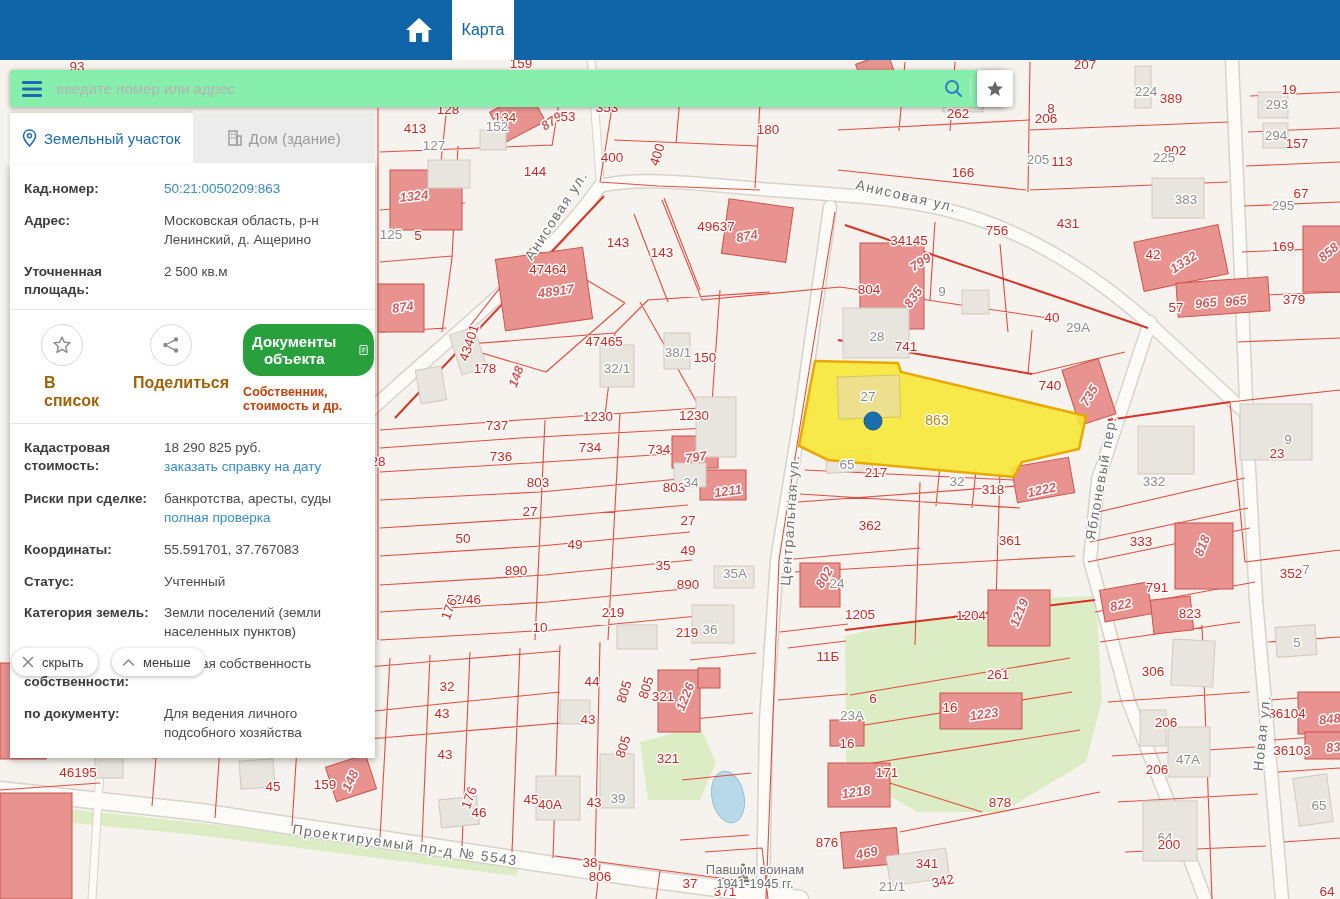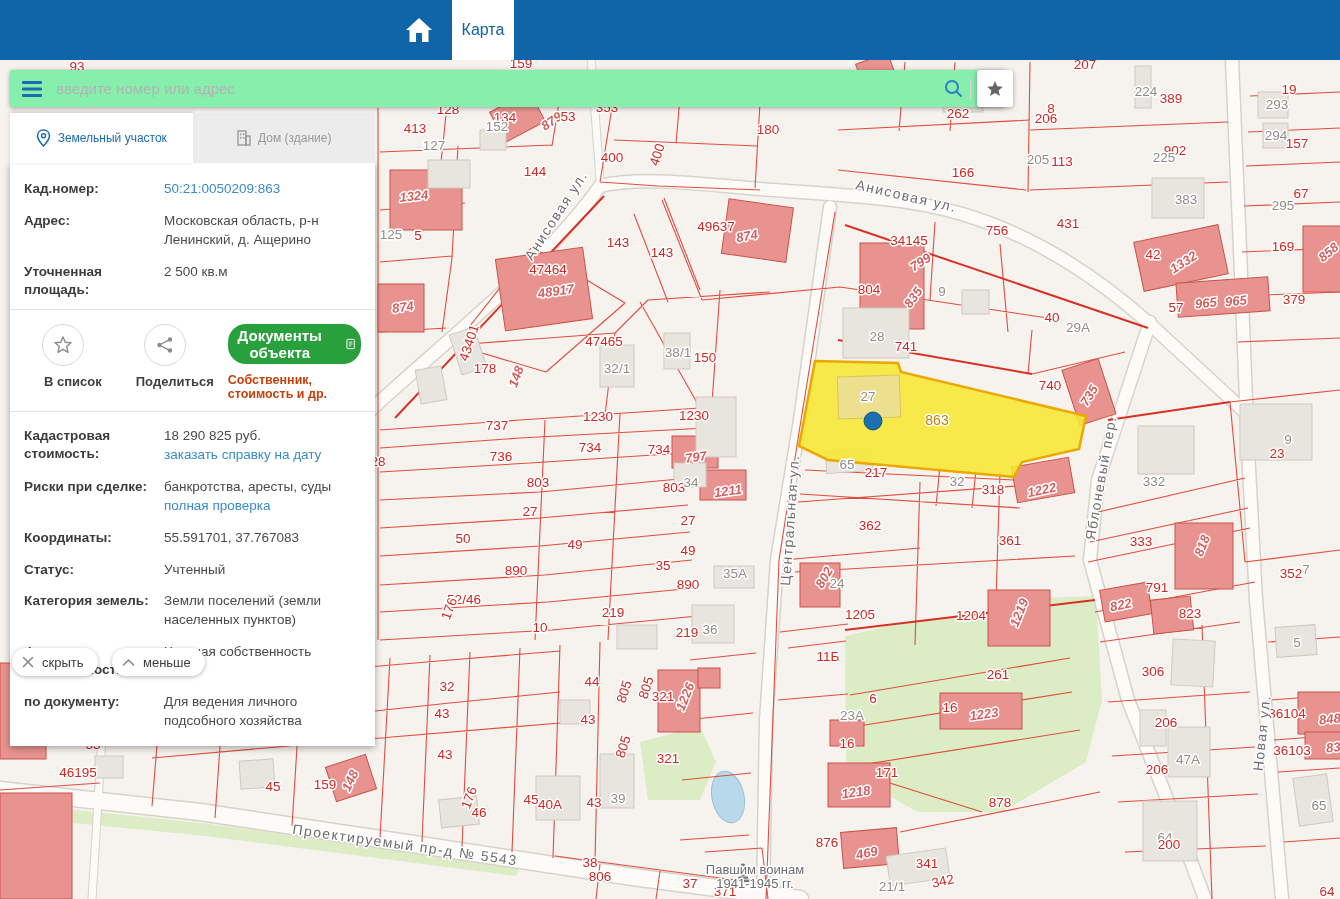--- a/index.html
+++ b/index.html
@@ -47,36 +47,36 @@
     font-family:"Liberation Sans","DejaVu Sans",sans-serif;}
   .search-input::placeholder{color:#b3b3b3;}
   .s-ic{width:34px;height:37px;display:flex;align-items:center;justify-content:center;cursor:pointer;}
   .s-div{width:1px;height:20px;background:#d8d8d8;}
   .star-btn{position:absolute;left:977px;top:70px;width:36px;height:37px;background:#fff;border-radius:3px;
     box-shadow:0 1px 5px rgba(0,0,0,.35);display:flex;align-items:center;justify-content:center;cursor:pointer;z-index:40;}
 
   
   .panel{position:absolute;left:10px;top:113px;width:365px;z-index:35;}
   .tabs{display:flex;height:50px;}
-  .tab{flex:1;display:flex;align-items:center;justify-content:center;gap:7px;font-size:12px;cursor:pointer;}
+  .tab{flex:1;display:flex;align-items:center;justify-content:center;gap:7px;font-size:15px;cursor:pointer;}
   .tab.active{background:#fff;color:#1c6bb0;box-shadow:0 -1px 4px rgba(0,0,0,.15);}
   .tab.inactive{background:#ececec;color:#9a9a9a;}
   .panel-body{background:#fff;box-shadow:0 2px 7px rgba(0,0,0,.35);padding:6px 0 14px 0;}
   .row{display:flex;padding:11px 14px 2px 14px;}
   .lbl{width:140px;min-width:140px;font-weight:bold;color:#3c3c3c;font-size:13.5px;line-height:1.35;}
   .val{color:#4a4a4a;font-size:13.5px;line-height:1.4;}
   .link{color:#3a8bc8;text-decoration:none;cursor:pointer;display:inline-block;}
   .actions{display:flex;align-items:flex-start;padding:14px 14px 10px 14px;margin-top:8px;
     border-top:1px solid #e4e4e4;border-bottom:1px solid #e4e4e4;margin-bottom:4px;}
   .act{display:flex;flex-direction:column;align-items:center;margin-right:14px;cursor:pointer;}
   .act-circle{width:40px;height:40px;border-radius:50%;border:1px solid #d9d9d9;display:flex;
     align-items:center;justify-content:center;background:#fff;}
-  .act-lbl{margin-top:8px;font-size:13px;font-weight:bold;color:#404040;padding-left:20px;}
+  .act-lbl{margin-top:8px;font-size:16px;font-weight:bold;color:#a16207;padding-left:20px;}
   .doc-col{flex:1;display:flex;flex-direction:column;align-items:center;}
-  .doc-btn{width:100%;height:40px;border:none;border-radius:18px;background:#28a03c;color:#fff;
+  .doc-btn{width:100%;height:52px;border:none;border-radius:18px;background:#28a03c;color:#fff;
     font-size:15px;font-weight:bold;display:flex;align-items:center;justify-content:center;gap:20px;cursor:pointer;
     font-family:"Liberation Sans","DejaVu Sans",sans-serif;}
   .doc-cap{margin-top:9px;font-size:12.5px;font-weight:bold;color:#c2410c;}
 
   
   .pill{position:absolute;height:28px;background:#fff;border-radius:15px;box-shadow:0 1px 4px rgba(0,0,0,.3);
     display:flex;align-items:center;padding:0 14px 0 10px;gap:8px;font-size:13px;color:#3c3c3c;cursor:pointer;z-index:35;}
   .pill-hide{left:12px;top:648px;}
   .pill-less{left:112px;top:648px;justify-content:center;}
 </style>

